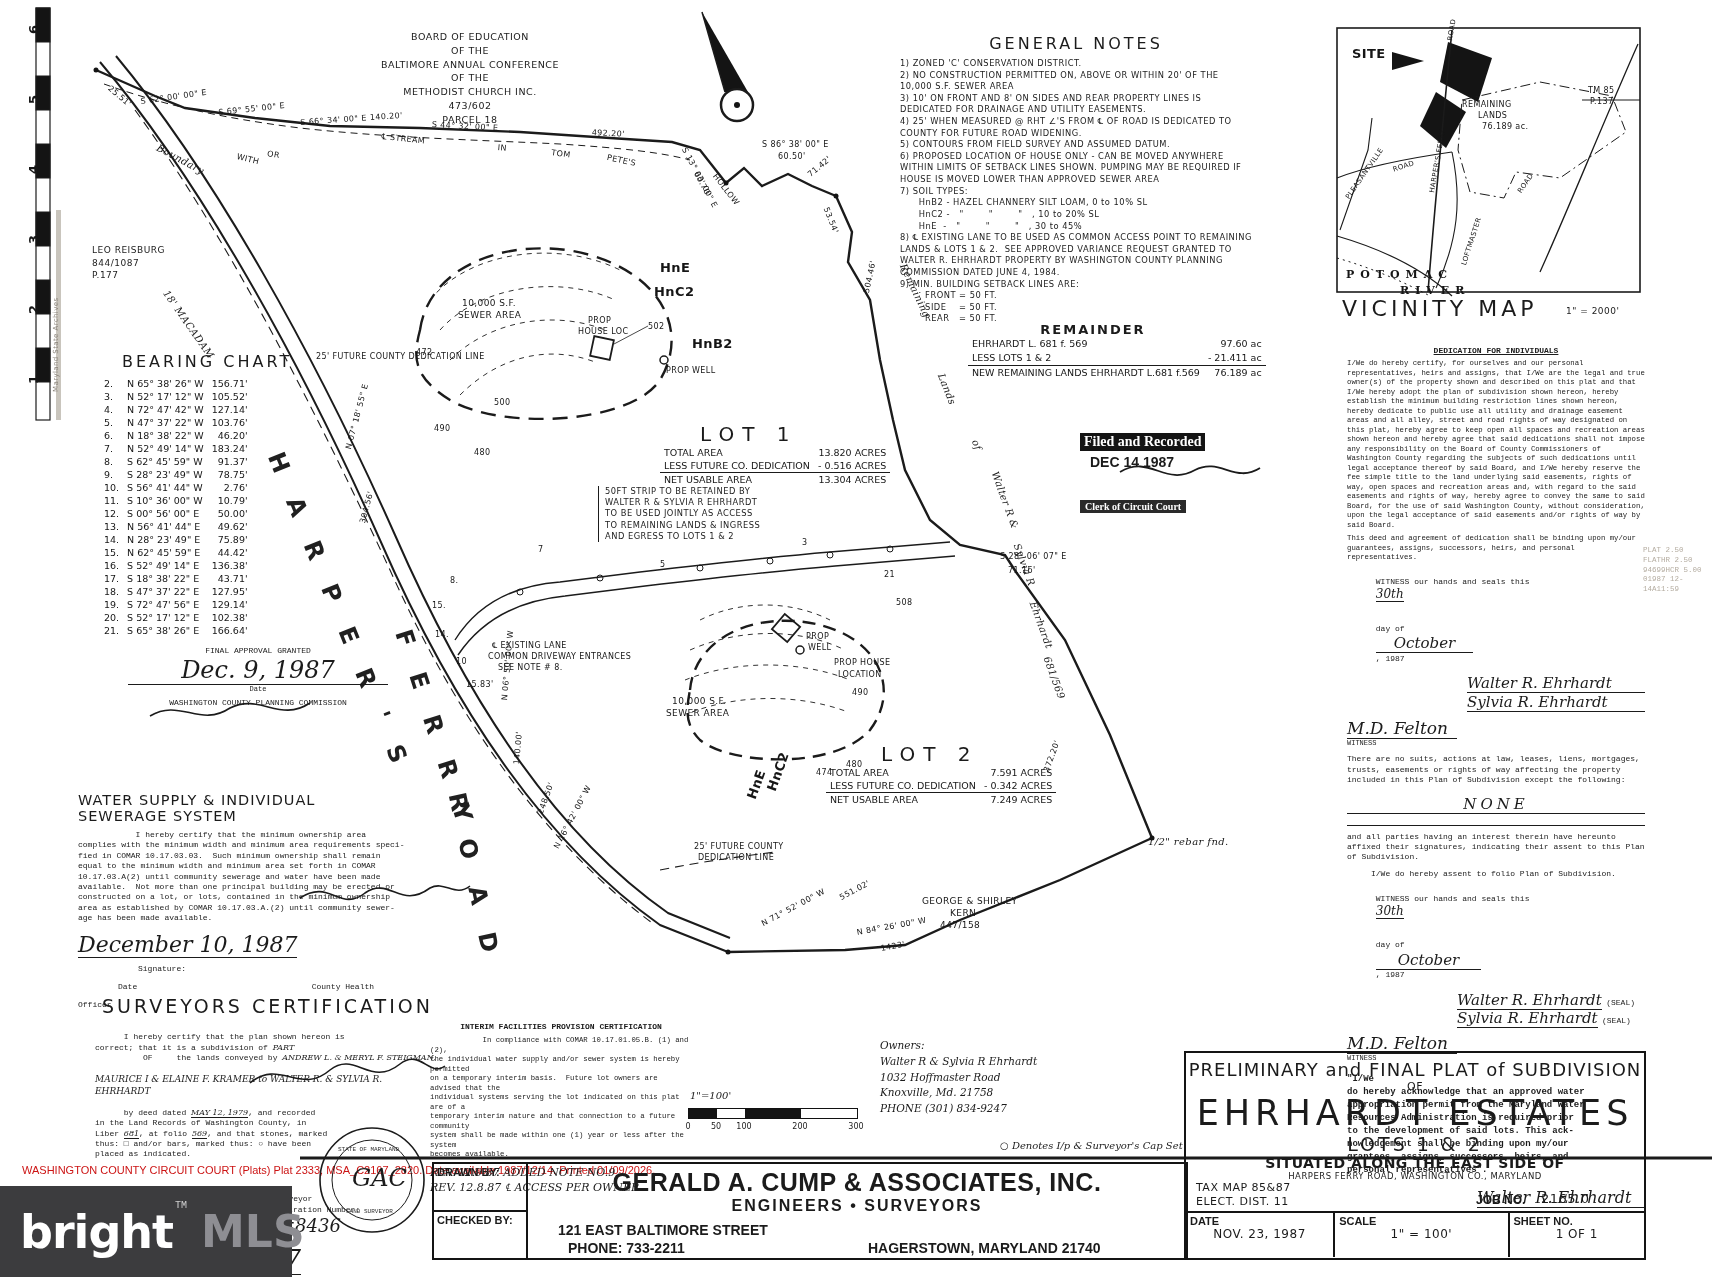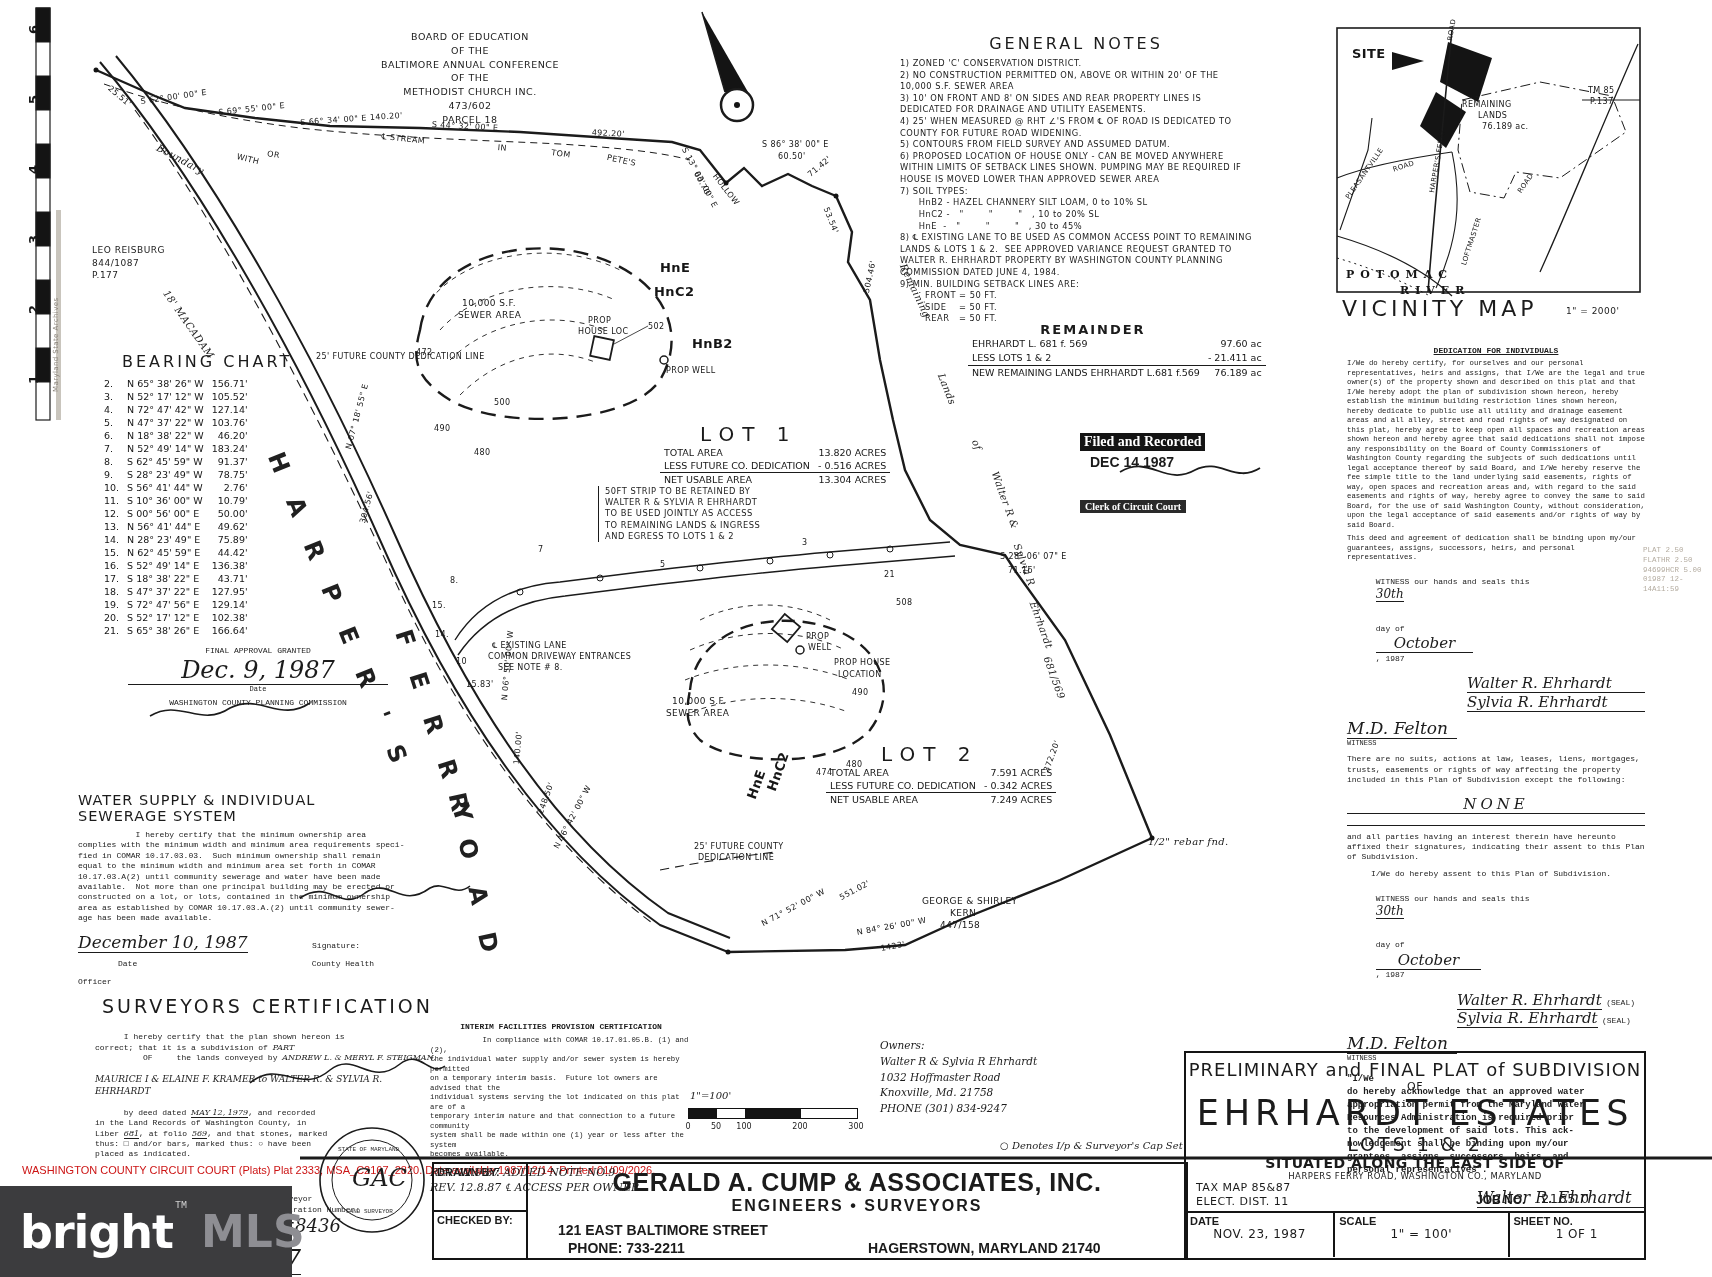--- a/index.html
+++ b/index.html
@@ -491,21 +491,21 @@
       <span>, 1987</span>
     </div>
     <div class="script uline" style="font-size:15px;margin-left:120px;">Walter R. Ehrhardt</div>
     <div class="script uline" style="font-size:15px;margin-left:120px;">Sylvia R. Ehrhardt</div>
     <div class="script uline" style="font-size:17px;margin-top:6px;width:110px;">M.D. Felton</div>
     <div class="typed" style="font-size:7px;">WITNESS</div>
     <div class="typed" style="margin-top:6px;">There are no suits, actions at law, leases, liens, mortgages, trusts, easements or rights of way affecting the property included in this Plan of Subdivision except the following:</div>
     <div class="script ctr" style="font-size:15px;letter-spacing:4px;border-bottom:1px solid #1b1b1b;border-top:1px solid #fff;margin:8px 0 10px 0;">NONE</div>
     <div style="border-bottom:1px solid #1b1b1b;height:1px;margin-bottom:6px;"></div>
     <div class="typed">and all parties having an interest therein have hereunto affixed their signatures, indicating their assent to this Plan of Subdivision.</div>
-    <div class="typed" style="margin-top:6px;text-indent:24px;">I/We do hereby assent to this Plan of Subdivision.</div>
+    <div class="typed" style="margin-top:6px;text-indent:24px;">I/We do hereby assent to folio Plan of Subdivision.</div>
     <div class="typed" style="margin-top:4px;">
       <span>WITNESS our hands and seals this</span>
       <span class="script uline" style="font-size:12px;">30th</span>
     </div>
     <div class="typed">
       <span>day of</span>
       <span class="script uline" style="font-size:15px;padding:0 22px;">October</span>
       <span>, 1987</span>
     </div>
     <div style="margin-left:110px;">
@@ -541,21 +541,21 @@
     <div class="typed" style="margin-top:6px;">            I hereby certify that the minimum ownership area
 complies with the minimum width and minimum area requirements speci-
 fied in COMAR 10.17.03.03.  Such minimum ownership shall remain
 equal to the minimum width and minimum area set forth in COMAR
 10.17.03.A(2) until community sewerage and water have been made
 available.  Not more than one principal building may be erected or
 constructed on a lot, or lots, contained in the minimum ownership
 area as established by COMAR 10.17.03.A.(2) until community sewer-
 age has been made available.</div>
     <div style="margin-top:8px;">
-      <span class="script uline" style="font-size:17px;">December 10, 1987</span>
+      <span class="script uline" style="font-size:22px;">December 10, 1987</span>
       <span class="typed" style="margin-left:60px;">Signature:</span>
     </div>
     <div>
       <span class="typed" style="margin-left:40px;">Date</span>
       <span class="typed" style="margin-left:170px;">County Health Officer</span>
     </div>
   </div>
 
 
   <div class="abs" style="left:95px;top:995px;width:345px;">

